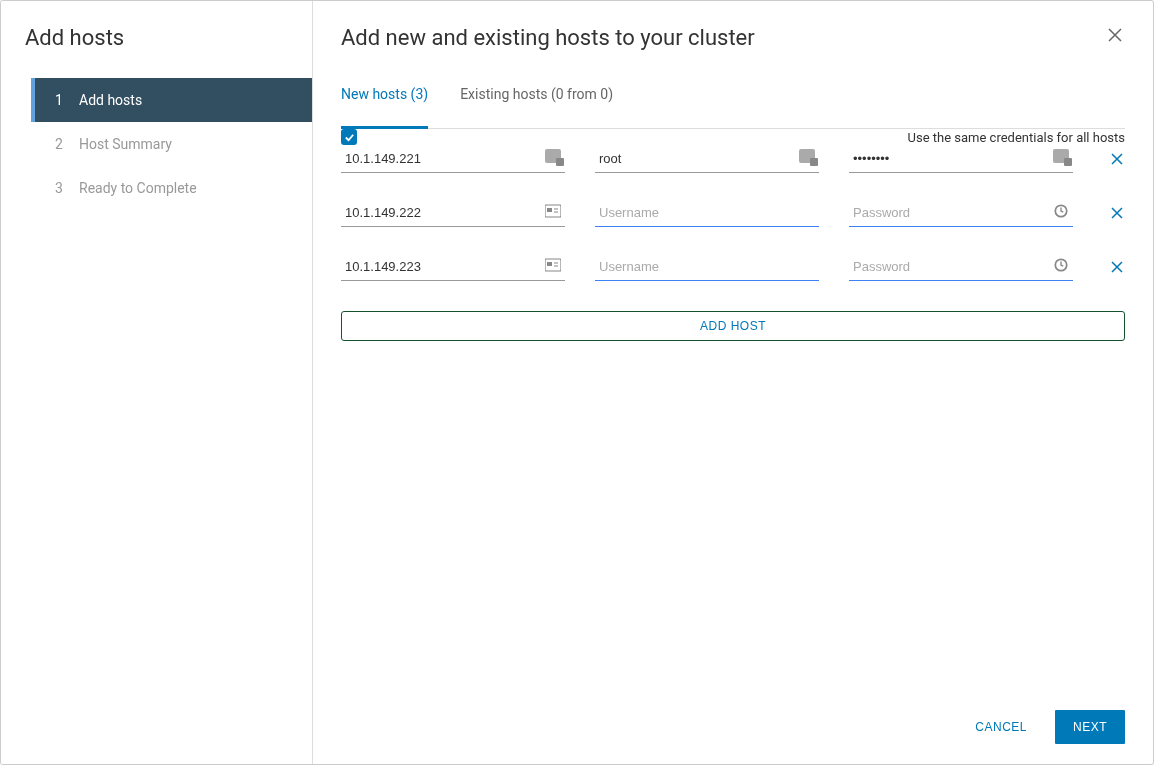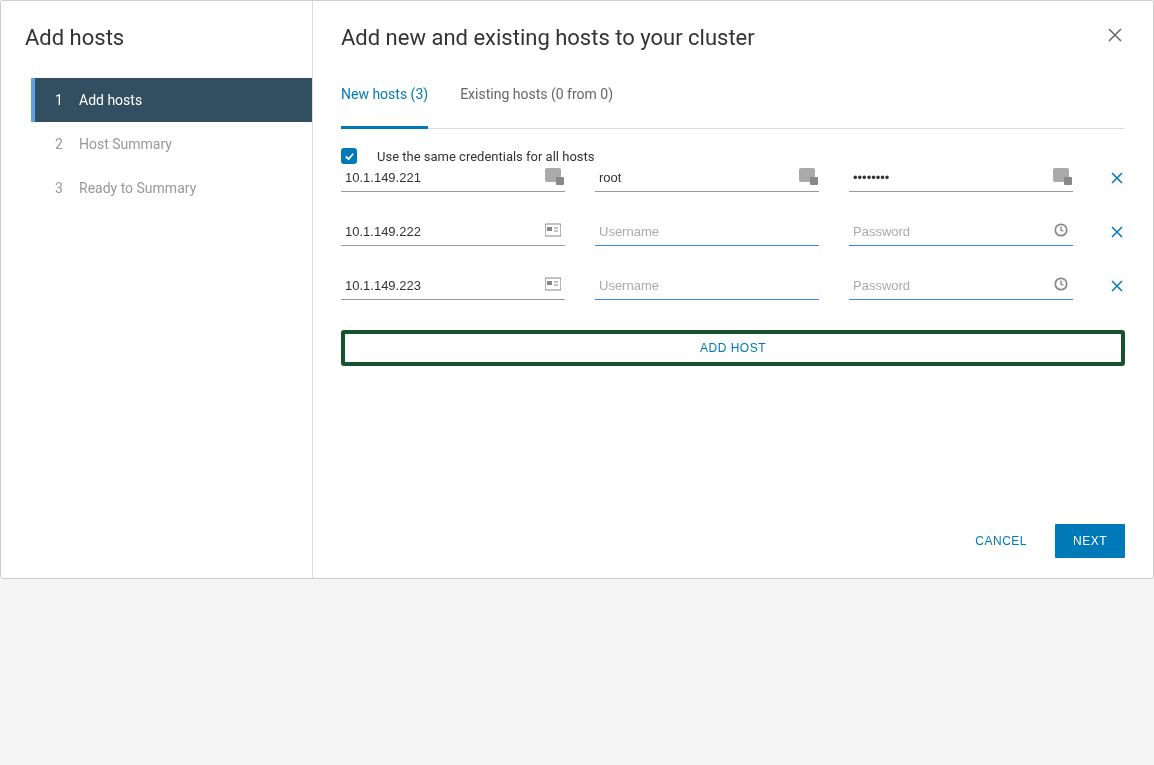--- a/index.html
+++ b/index.html
@@ -6,21 +6,21 @@
     body {
       font-family: -apple-system, BlinkMacSystemFont, "Segoe UI", Roboto, "Helvetica Neue", Arial, sans-serif;
       background: #f5f5f5;
       display: flex;
       justify-content: center;
       align-items: flex-start;
       padding: 0;
     }
     .dialog {
       width: 1154px;
-      height: 579px;
+      height: 765px;
       background: #fff;
       border: 1px solid #ccc;
       border-radius: 3px;
       display: flex;
       flex-direction: row;
       position: relative;
       overflow: hidden;
     }
     .sidebar {
       width: 312px;
@@ -98,24 +98,25 @@
       position: relative;
     }
     .tab.active {
       color: #0079b8;
       border-bottom: 3px solid #0079b8;
       margin-bottom: -1px;
     }
     .checkbox-row {
       display: flex;
       align-items: center;
-      gap: 20px;
-      margin-top: 19px;
+      gap: 8px;
+      margin-top: 0;
       font-size: 13px;
       color: #333;
+      justify-content: space-between;
     }
     .checkbox {
       width: 16px;
       height: 16px;
       background: #0079b8;
       border-radius: 3px;
       display: flex;
       align-items: center;
       justify-content: center;
       cursor: pointer;
@@ -176,21 +177,21 @@
       color: #0079b8;
       width: 16px;
       height: 16px;
       display: flex;
       align-items: center;
       justify-content: center;
       margin-left: 6px;
     }
     .remove-btn svg { width: 12px; height: 12px; }
     .add-host-btn {
-      border: 4px solid #14532d;
+      border: 1px solid #14532d;
       color: #0079b8;
       background: #fff;
       padding: 7px 14px;
       font-size: 12px;
       letter-spacing: 0.5px;
       border-radius: 3px;
       cursor: pointer;
       margin-top: 4px;
     }
     .footer {
@@ -231,21 +232,21 @@
       <li class="step active">
         <span class="step-num">1</span>
         <span>Add hosts</span>
       </li>
       <li class="step">
         <span class="step-num">2</span>
         <span>Host Summary</span>
       </li>
       <li class="step">
         <span class="step-num">3</span>
-        <span>Ready to Summary</span>
+        <span>Ready to Complete</span>
       </li>
     </ul>
   </aside>
 
   <section class="main">
     <div class="main-header">
       <h2 class="main-title">Add new and existing hosts to your cluster</h2>
       <div class="close-btn">
         <svg viewBox="0 0 14 14">
             <path d="M1 1 L13 13 M13 1 L1 13" stroke="currentColor" stroke-width="1.5" fill="none"></path>

